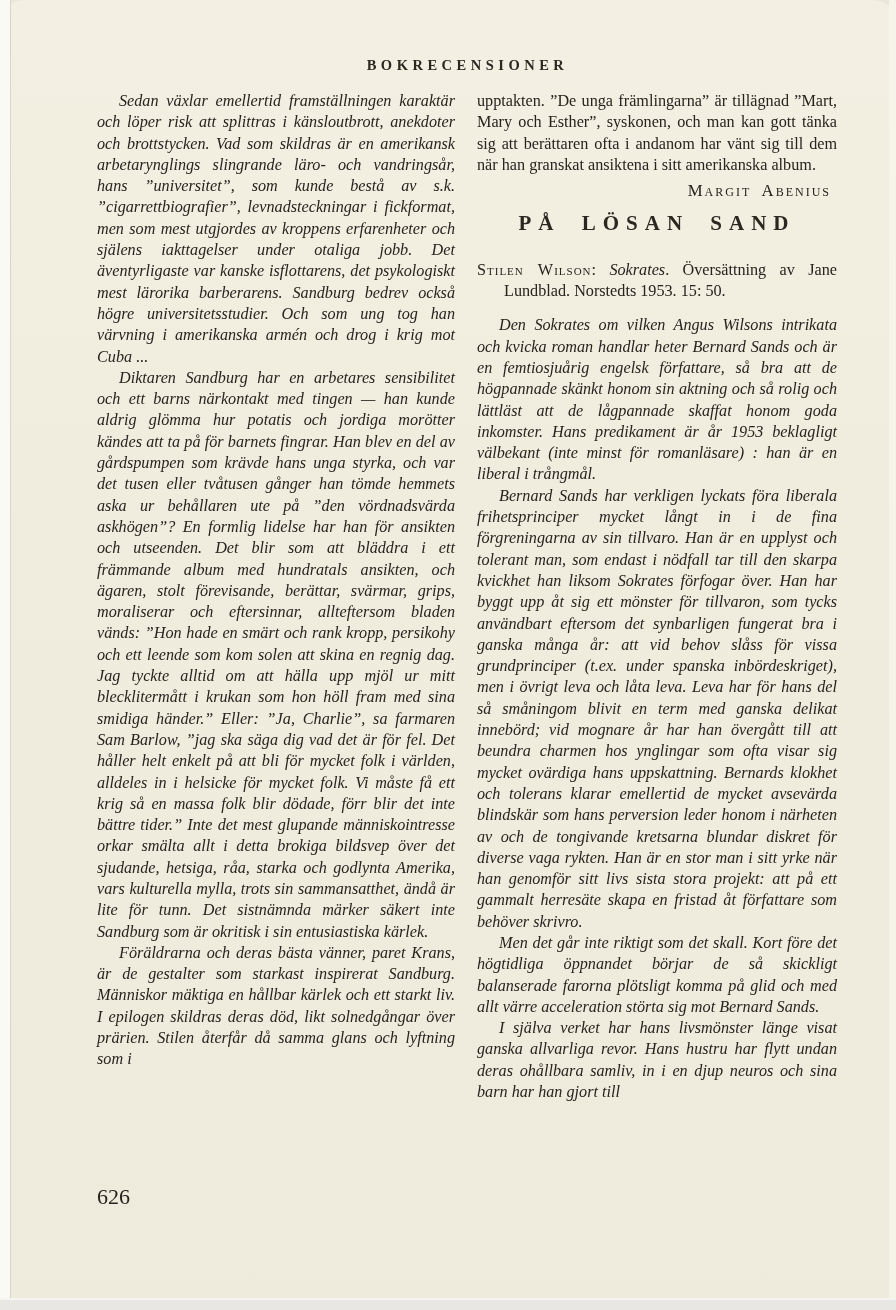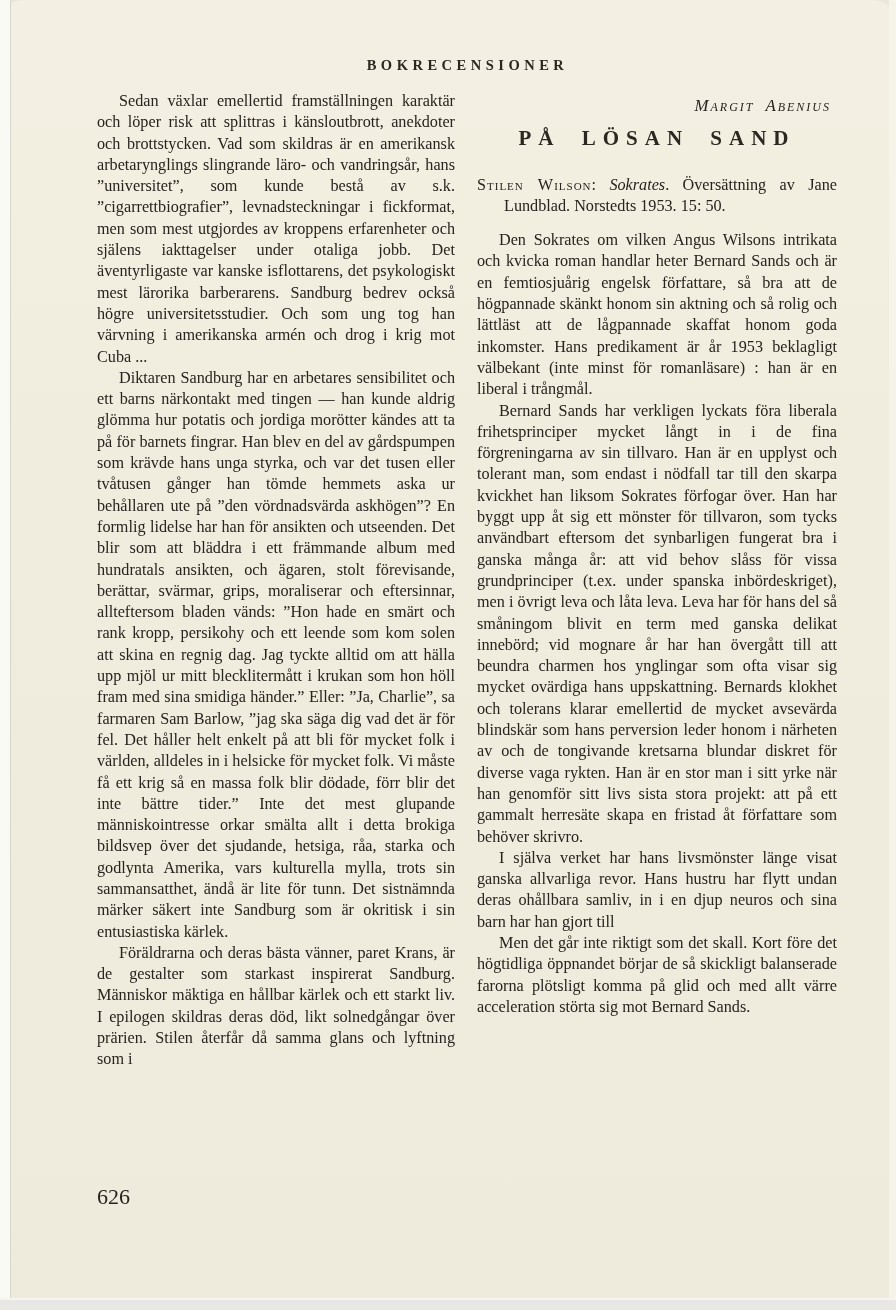--- a/index.html
+++ b/index.html
@@ -37,28 +37,27 @@
   }
   .col {
     position: absolute; top: 91px;
     font-size: 16.2px; line-height: 21.3px;
     text-align: justify;
     color: #26241f;
   }
   .col-left  { left: 97px;  width: 358px; }
   .col-right { left: 477px; width: 360px; }
   .bp { margin: 0; }
-  .ind { text-indent: 22px; }
+  .ind { text-indent: 22px; font-style: italic; }
   .signature {
     margin-top: 4px; padding-right: 6px;
     text-align: right;
     font-variant: small-caps;
     letter-spacing: 2px; word-spacing: 5px;
     font-size: 16.8px;
-    font-style: italic;
   }
   .section-title {
     margin: 12px 0 25px 0;
     text-align: center;
     font-size: 21px; font-weight: 600;
     letter-spacing: 7px; word-spacing: 9px;
     color: #2b2822;
   }
   .bib {
     margin: 0 0 13px 0;
@@ -83,28 +82,29 @@
 
   <div class="running-header">BOKRECENSIONER</div>
 
   <div class="col col-left">
     <p class="bp ind">Sedan växlar emellertid framställningen karaktär och löper risk att splittras i känsloutbrott, anekdoter och brottstycken. Vad som skildras är en amerikansk arbetarynglings slingrande läro- och vandringsår, hans ”universitet”, som kunde bestå av s.k. ”cigarrettbiografier”, levnadsteckningar i fickformat, men som mest utgjordes av kroppens erfarenheter och själens iakttagelser under otaliga jobb. Det äventyrligaste var kanske isflottarens, det psykologiskt mest lärorika barberarens. Sandburg bedrev också högre universitetsstudier. Och som ung tog han värvning i amerikanska armén och drog i krig mot Cuba ...</p>
     <p class="bp ind">Diktaren Sandburg har en arbetares sensibilitet och ett barns närkontakt med tingen — han kunde aldrig glömma hur potatis och jordiga morötter kändes att ta på för barnets fingrar. Han blev en del av gårdspumpen som krävde hans unga styrka, och var det tusen eller tvåtusen gånger han tömde hemmets aska ur behållaren ute på ”den vördnadsvärda askhögen”? En formlig lidelse har han för ansikten och utseenden. Det blir som att bläddra i ett främmande album med hundratals ansikten, och ägaren, stolt förevisande, berättar, svärmar, grips, moraliserar och eftersinnar, allteftersom bladen vänds: ”Hon hade en smärt och rank kropp, persikohy och ett leende som kom solen att skina en regnig dag. Jag tyckte alltid om att hälla upp mjöl ur mitt blecklitermått i krukan som hon höll fram med sina smidiga händer.” Eller: ”Ja, Charlie”, sa farmaren Sam Barlow, ”jag ska säga dig vad det är för fel. Det håller helt enkelt på att bli för mycket folk i världen, alldeles in i helsicke för mycket folk. Vi måste få ett krig så en massa folk blir dödade, förr blir det inte bättre tider.” Inte det mest glupande människointresse orkar smälta allt i detta brokiga bildsvep över det sjudande, hetsiga, råa, starka och godlynta Amerika, vars kulturella mylla, trots sin sammansatthet, ändå är lite för tunn. Det sistnämnda märker säkert inte Sandburg som är okritisk i sin entusiastiska kärlek.</p>
     <p class="bp ind">Föräldrarna och deras bästa vänner, paret Krans, är de gestalter som starkast inspirerat Sandburg. Människor mäktiga en hållbar kärlek och ett starkt liv. I epilogen skildras deras död, likt solnedgångar över prärien. Stilen återfår då samma glans och lyftning som i</p>
   </div>
 
   <div class="col col-right">
+    <p class="bp">upptakten. ”De unga främlingarna” är tillägnad ”Mart, Mary och Esther”, syskonen, och man kan gott tänka sig att berättaren ofta i andanom har vänt sig till dem när han granskat ansiktena i sitt amerikanska album.</p>
 
     <div class="signature">Margit Abenius</div>
 
     <h2 class="section-title">PÅ LÖSAN SAND</h2>
 
     <p class="bib"><span class="sc">Stilen Wilson</span><span>: </span><span class="it">Sokrates</span><span>. Översättning av Jane Lundblad. Norstedts 1953. 15: 50.</span></p>
 
     <p class="bp ind">Den Sokrates om vilken Angus Wilsons intrikata och kvicka roman handlar heter Bernard Sands och är en femtiosjuårig engelsk författare, så bra att de högpannade skänkt honom sin aktning och så rolig och lättläst att de lågpannade skaffat honom goda inkomster. Hans predikament är år 1953 beklagligt välbekant (inte minst för romanläsare) : han är en liberal i trångmål.</p>
     <p class="bp ind">Bernard Sands har verkligen lyckats föra liberala frihetsprinciper mycket långt in i de fina förgreningarna av sin tillvaro. Han är en upplyst och tolerant man, som endast i nödfall tar till den skarpa kvickhet han liksom Sokrates förfogar över. Han har byggt upp åt sig ett mönster för tillvaron, som tycks användbart eftersom det synbarligen fungerat bra i ganska många år: att vid behov slåss för vissa grundprinciper (t.ex. under spanska inbördeskriget), men i övrigt leva och låta leva. Leva har för hans del så småningom blivit en term med ganska delikat innebörd; vid mognare år har han övergått till att beundra charmen hos ynglingar som ofta visar sig mycket ovärdiga hans uppskattning. Bernards klokhet och tolerans klarar emellertid de mycket avsevärda blindskär som hans perversion leder honom i närheten av och de tongivande kretsarna blundar diskret för diverse vaga rykten. Han är en stor man i sitt yrke när han genomför sitt livs sista stora projekt: att på ett gammalt herresäte skapa en fristad åt författare som behöver skrivro.</p>
+    <p class="bp ind">Men det går inte riktigt som det skall. Kort före det högtidliga öppnandet börjar de så skickligt balanserade farorna plötsligt komma på glid och med allt värre acceleration störta sig mot Bernard Sands.</p>
     <p class="bp ind">I själva verket har hans livsmönster länge visat ganska allvarliga revor. Hans hustru har flytt undan deras ohållbara samliv, in i en djup neuros och sina barn har han gjort till</p>
-    <p class="bp ind">Men det går inte riktigt som det skall. Kort före det högtidliga öppnandet börjar de så skickligt balanserade farorna plötsligt komma på glid och med allt värre acceleration störta sig mot Bernard Sands.</p>
   </div>
 
   <div class="page-number">626</div>
 
 </div>
 
 </body></html>

